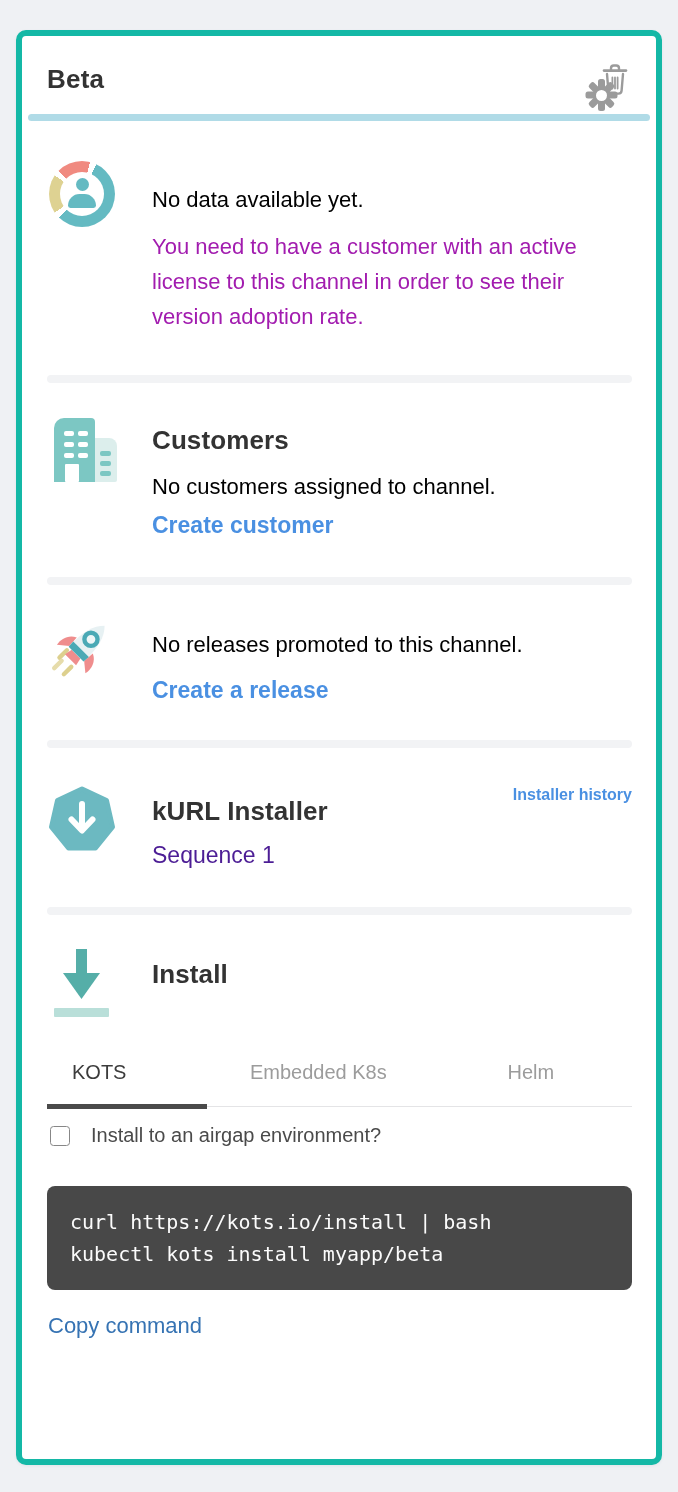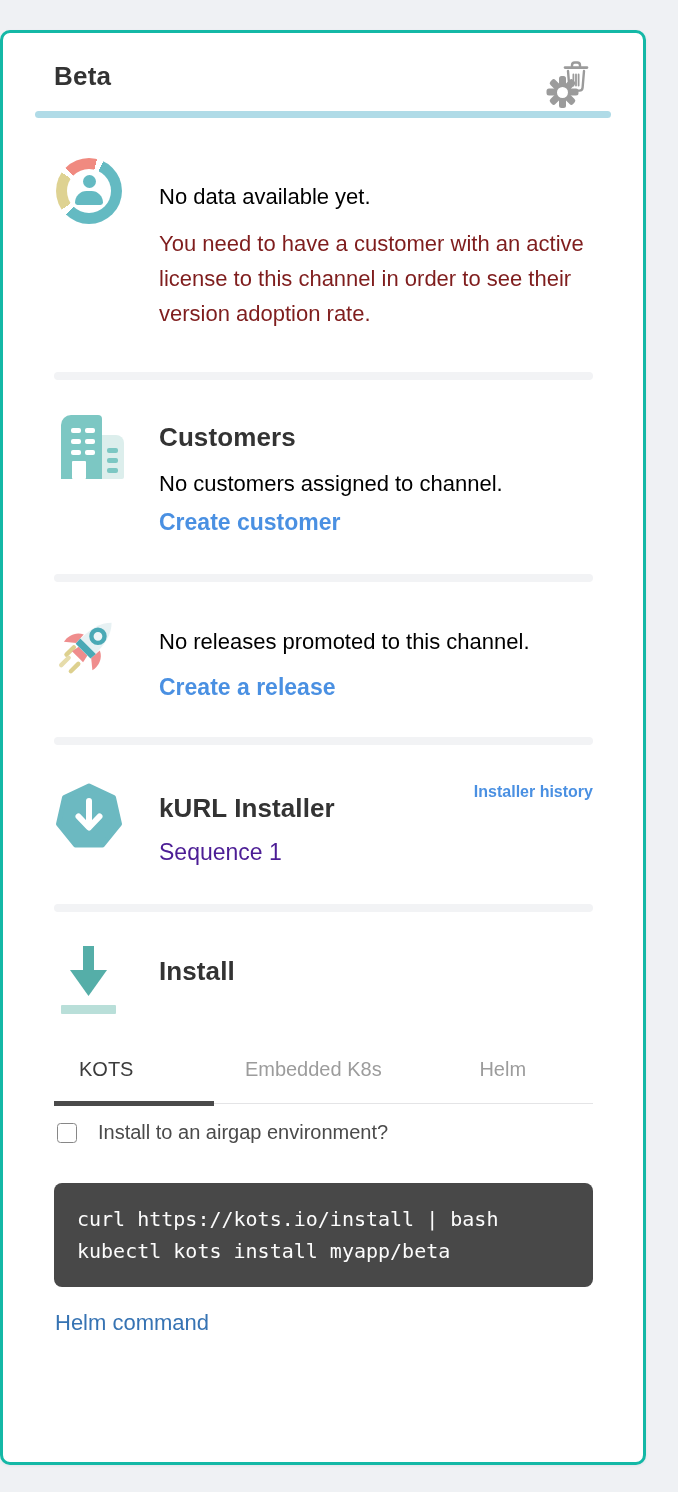--- a/index.html
+++ b/index.html
@@ -5,27 +5,27 @@
   * { margin:0; padding:0; box-sizing:border-box; }
   html,body { width:678px; height:1492px; }
   body {
     background:#eff1f4;
     font-family:"Liberation Sans", sans-serif;
     position:relative;
     overflow:hidden;
     color:#333;
   }
   .card {
-    position:absolute; left:0; top:30px;
+    position:absolute; left:16px; top:30px;
     width:646px; height:1435px;
     background:#ffffff;
-    border:3px solid #14b8a6;
+    border:6px solid #14b8a6;
     border-radius:10px;
     box-shadow:0 1px 3px rgba(80,90,110,.08);
-    padding:0 32px;
+    padding:0 6px;
   }
   
   .card-header {
     margin-top:25px; height:36px;
     display:flex; align-items:center; justify-content:space-between;
     padding-left:19px; padding-right:20px;
   }
   .card-title { font-size:26px; font-weight:600; color:#333333; letter-spacing:.2px; }
   .header-actions { display:flex; align-items:center; gap:15px; }
   .icon-btn { background:none; border:none; cursor:pointer; padding:0; line-height:0; }
@@ -37,21 +37,21 @@
   .gear .hole { position:absolute; left:10.5px; top:10.5px; width:11px; height:11px; border-radius:50%; background:#fff; z-index:2; }
   
   .channel-bar { height:7px; border-radius:4px; background:#b0dbe7; margin-top:17px; }
   
   .sections { padding:0 18px 0 19px; }
   .section { display:flex; gap:35px; }
   .icon-col { width:70px; flex:none; display:flex; justify-content:center; align-items:flex-start; }
   .text-col { flex:1; }
   h2.sec-title { font-size:26px; font-weight:700; color:#333333; line-height:33px; letter-spacing:.1px; }
   .body-text { font-size:22px; color:#000000; line-height:30px; }
-  .para { font-size:22px; color:#7f1d1d; line-height:35px; max-width:452px; }
+  .para { font-size:22px; color:#a21caf; line-height:35px; max-width:452px; }
   .link { color:#4a90e2; font-weight:600; font-size:23px; text-decoration:none; display:inline-block; cursor:pointer; }
   .divider { height:8px; background:#f2f3f5; border-radius:4px; }
   
   .sec-adoption  { margin-top:40px; }
   .sec-adoption .sec-title { margin-top:8px; }
   .sec-adoption .body-text { margin-top:24px; }
   .sec-adoption .para { margin-top:14px; }
   .div-1 { margin-top:41px; }
   .sec-customers { margin-top:33px; }
   .sec-customers .sec-title { margin-top:8px; }
@@ -246,16 +246,16 @@
       <span class="checkbox"></span>
       <label class="airgap-label">Install to an airgap environment?</label>
     </div>
 
     
     <div class="code-block">
       <div class="code-line">curl https://kots.io/install | bash</div>
       <div class="code-line">kubectl kots install myapp/beta</div>
     </div>
 
-    <a class="copy-link">Helm command</a>
+    <a class="copy-link">Copy command</a>
 
   </div>
 </div>
 
 </body></html>

